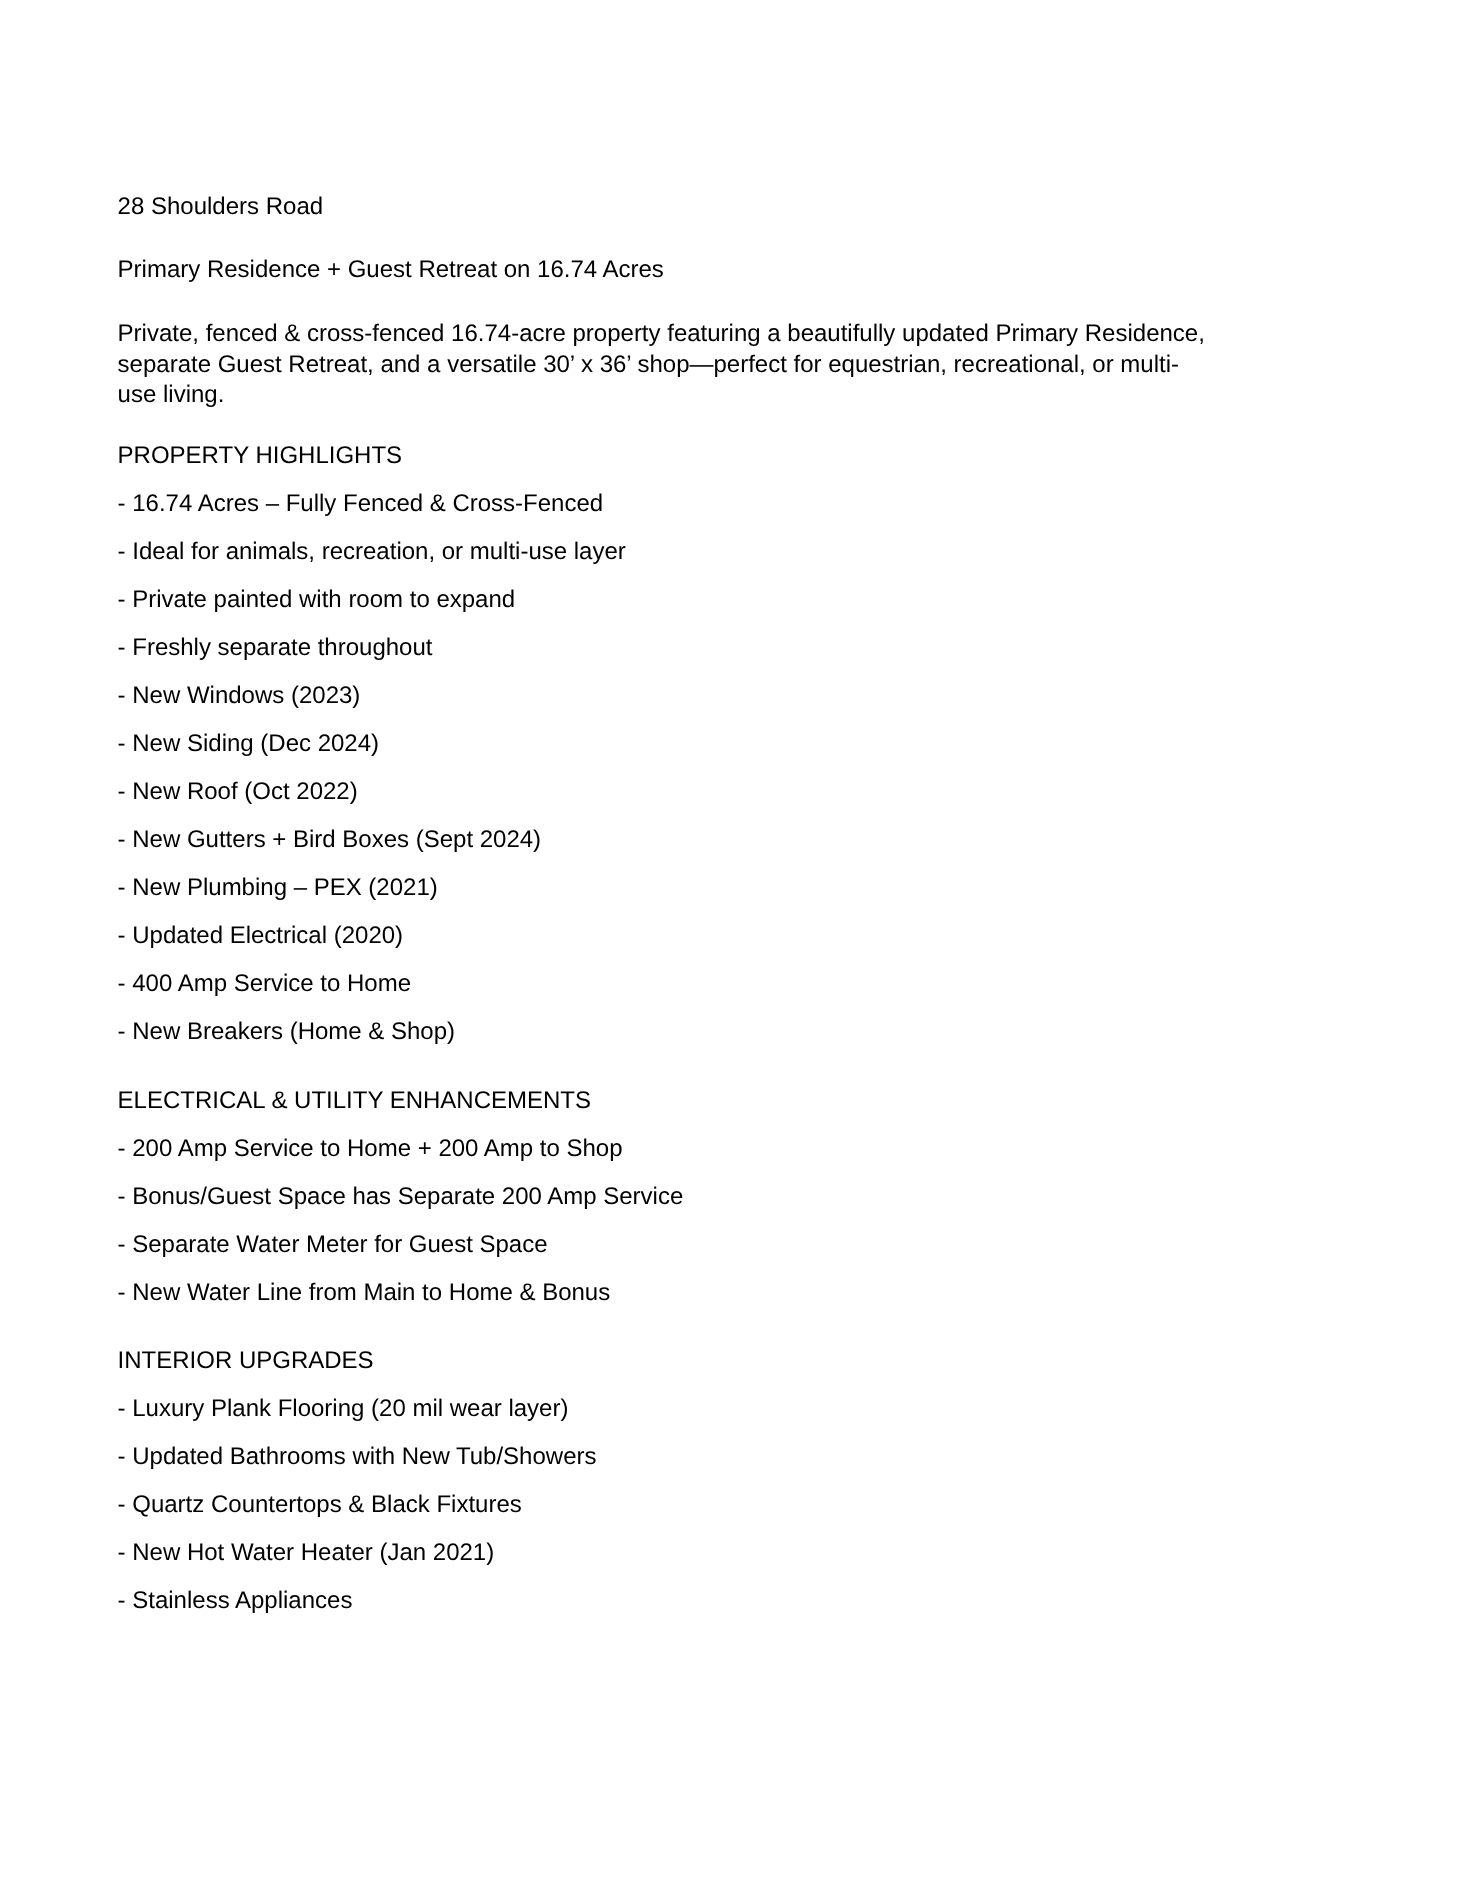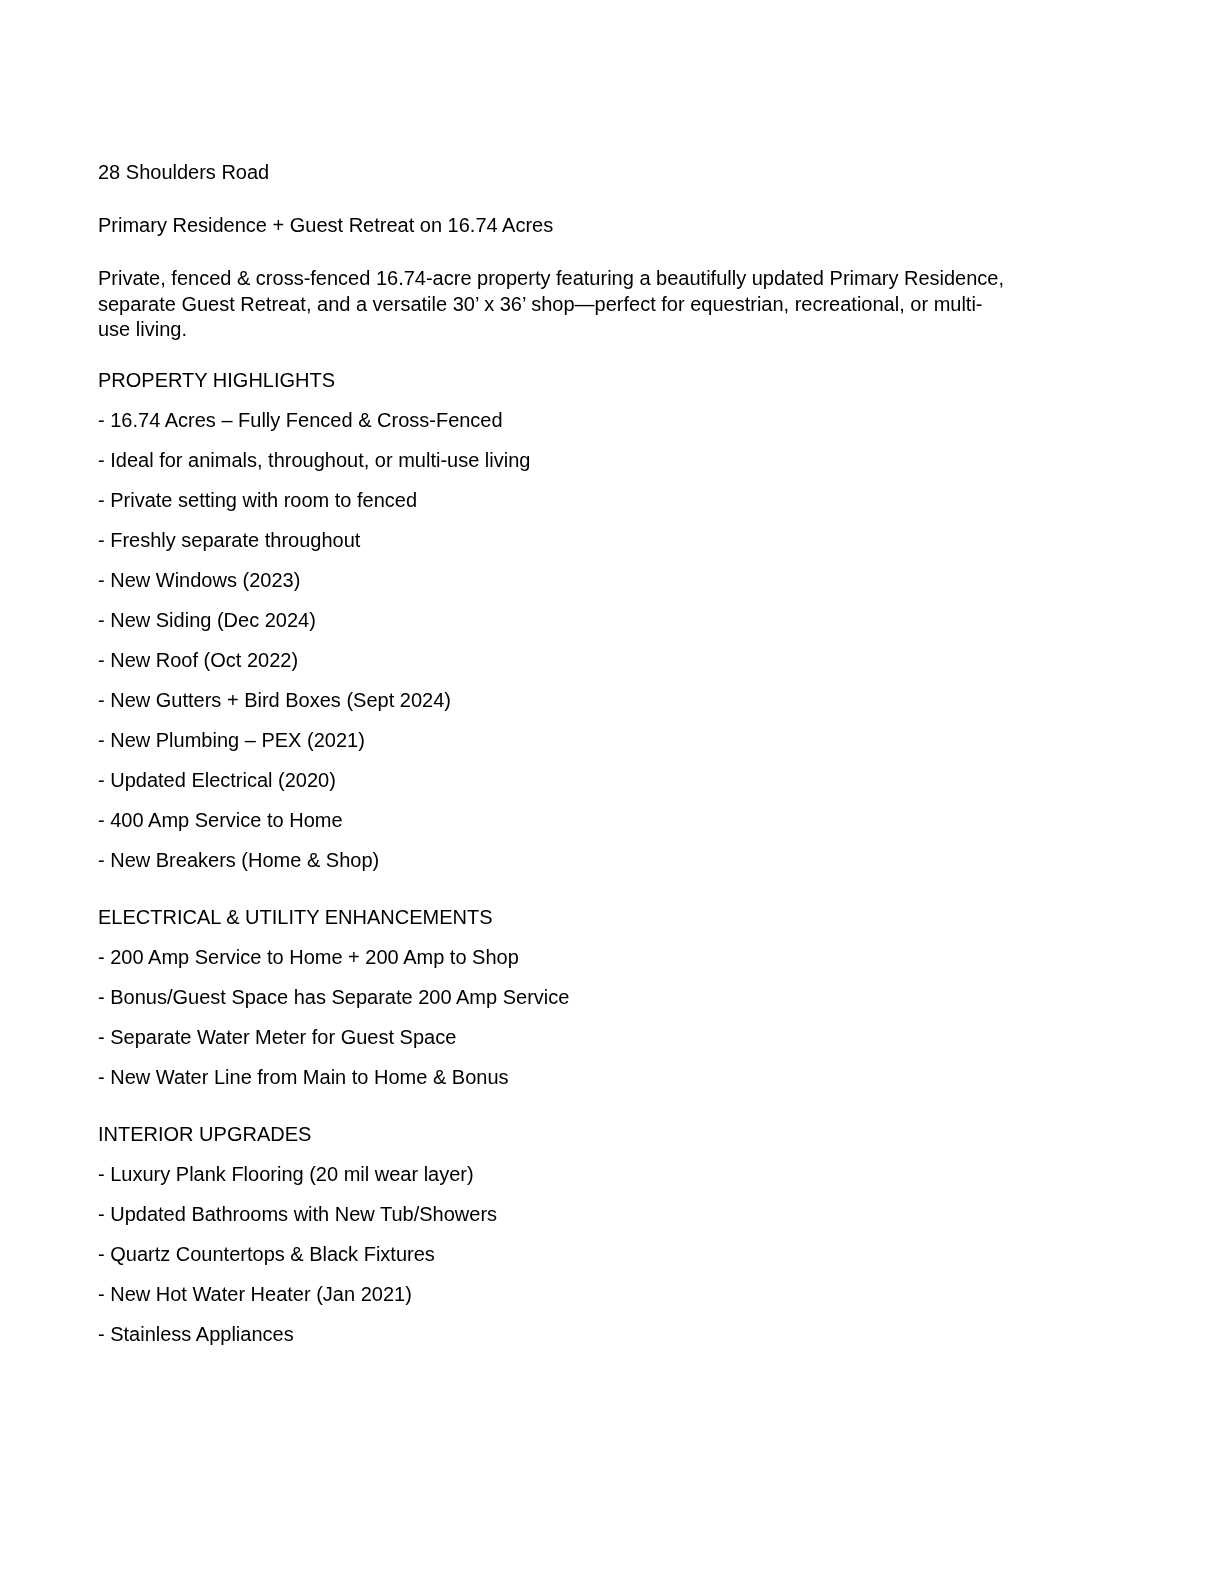--- a/index.html
+++ b/index.html
@@ -53,22 +53,22 @@
 
   <p class="doc-title">28 Shoulders Road</p>
 
   <p class="doc-subtitle">Primary Residence + Guest Retreat on 16.74 Acres</p>
 
   <p class="doc-intro">Private, fenced &amp; cross-fenced 16.74-acre property featuring a beautifully updated Primary Residence, separate Guest Retreat, and a versatile 30’ x 36’ shop—perfect for equestrian, recreational, or multi-use living.</p>
 
   <div class="section">
     <p class="section-heading">PROPERTY HIGHLIGHTS</p>
     <p class="doc-item">- 16.74 Acres – Fully Fenced &amp; Cross-Fenced</p>
-    <p class="doc-item">- Ideal for animals, throughout, or multi-use living</p>
-    <p class="doc-item">- Private setting with room to fenced</p>
+    <p class="doc-item">- Ideal for animals, recreation, or multi-use layer</p>
+    <p class="doc-item">- Private painted with room to expand</p>
   </div>
 
   <div class="section">
     <p class="doc-item">- Freshly separate throughout</p>
     <p class="doc-item">- New Windows (2023)</p>
     <p class="doc-item">- New Siding (Dec 2024)</p>
     <p class="doc-item">- New Roof (Oct 2022)</p>
     <p class="doc-item">- New Gutters + Bird Boxes (Sept 2024)</p>
     <p class="doc-item">- New Plumbing – PEX (2021)</p>
     <p class="doc-item">- Updated Electrical (2020)</p>

